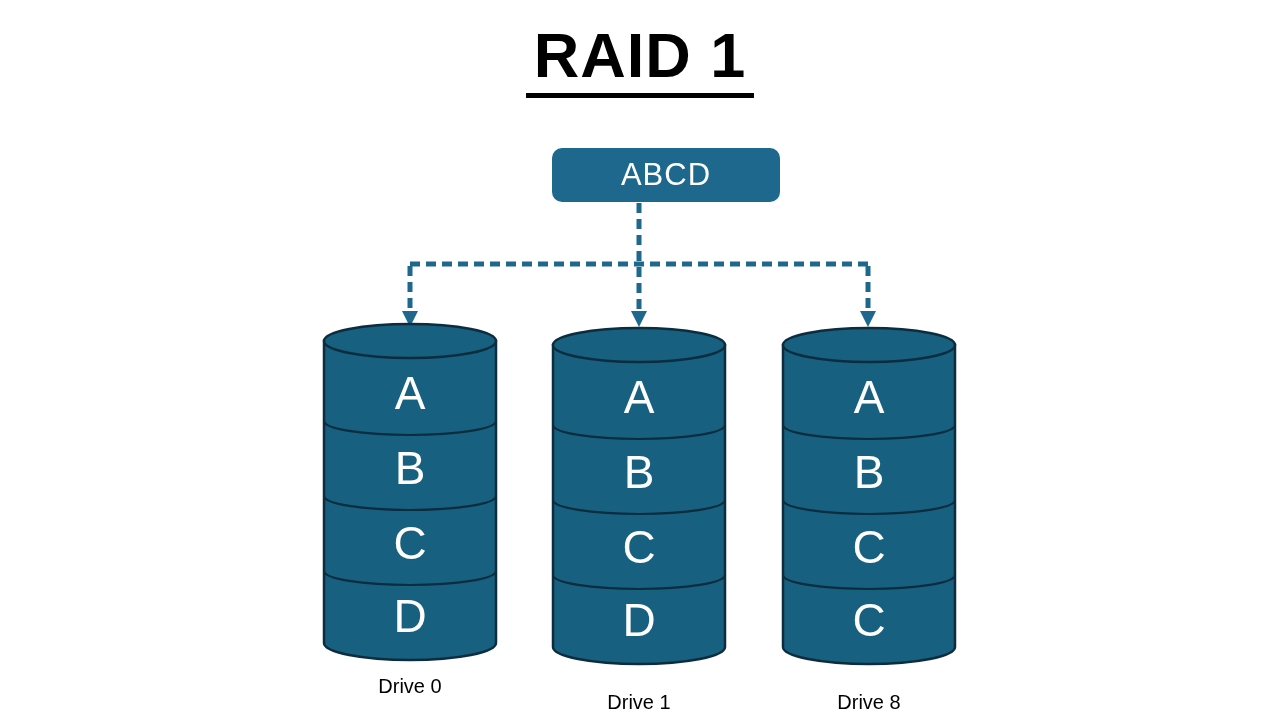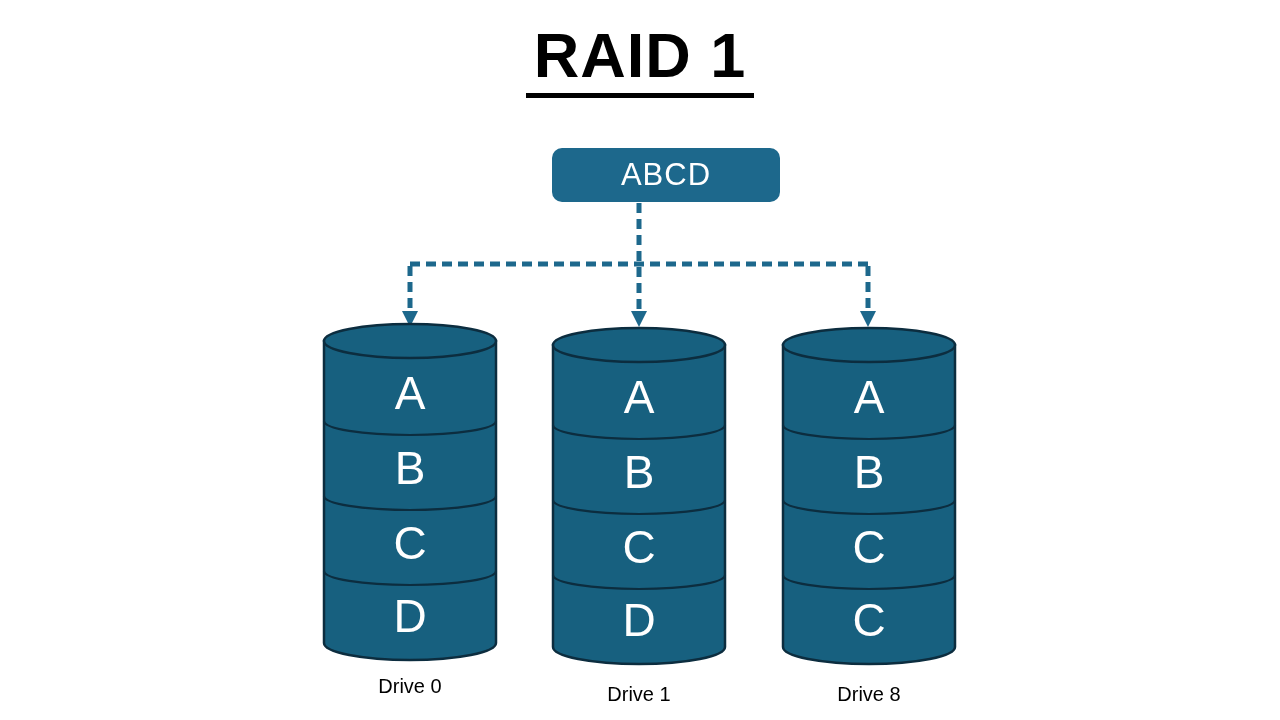--- a/index.html
+++ b/index.html
@@ -86,21 +86,21 @@
     stroke-width: 2.2;
   }
   .cyl text {
     font-family: "Liberation Sans", sans-serif;
     font-size: 46px;
     fill: var(--block-text, #fff);
     text-anchor: middle;
   }
   .drive-label {
     width: 180px;
-    margin-top: 9px;
+    margin-top: 17px;
     text-align: center;
     font-size: 20px;
     color: var(--drive-label-text, #000);
   }
   .drive:nth-of-type(3) .drive-label { margin-top: 5px; }
 </style>
 </head>
 <body>
 
 <div id="canvas">

